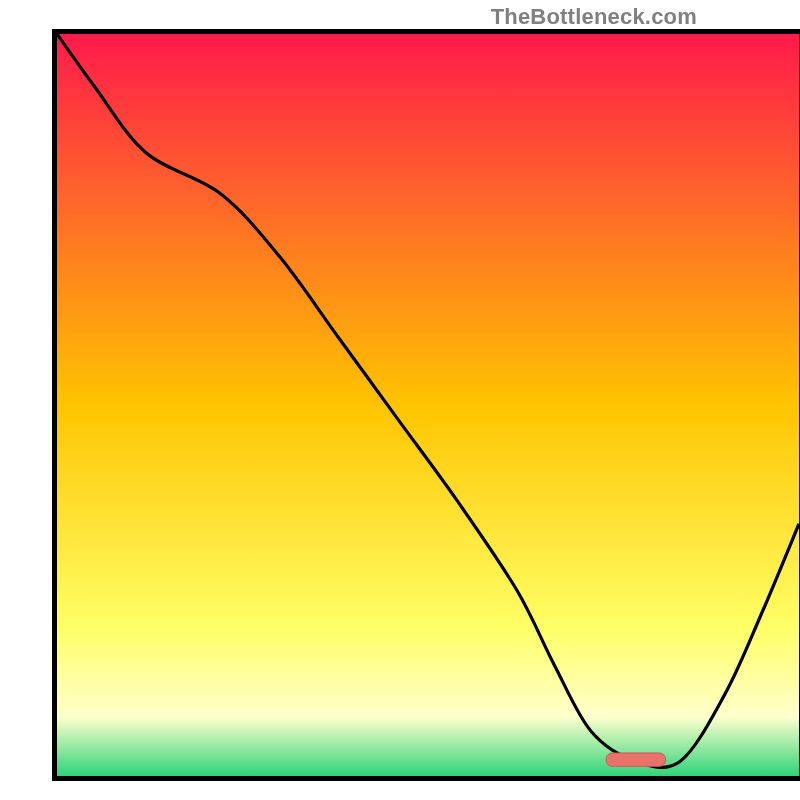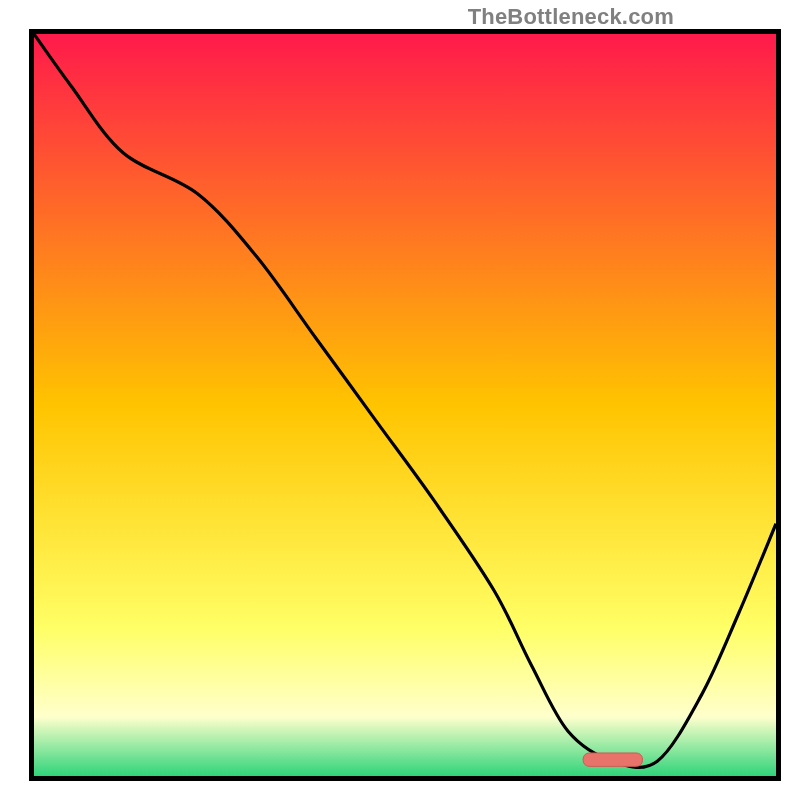--- a/index.html
+++ b/index.html
@@ -8,20 +8,21 @@
     width: 800px;
     height: 800px;
     background: #ffffff;
     overflow: hidden;
     font-family: Arial, Helvetica, sans-serif;
   }
   .stage {
     position: relative;
     width: 684px;
     height: 800px;
+    margin-left: 23px;
   }
   .watermark {
     position: absolute;
     top: 4px;
     right: 10px;
     color: #808080;
     font-size: 22px;
     font-weight: 600;
     letter-spacing: 0.2px;
   }

